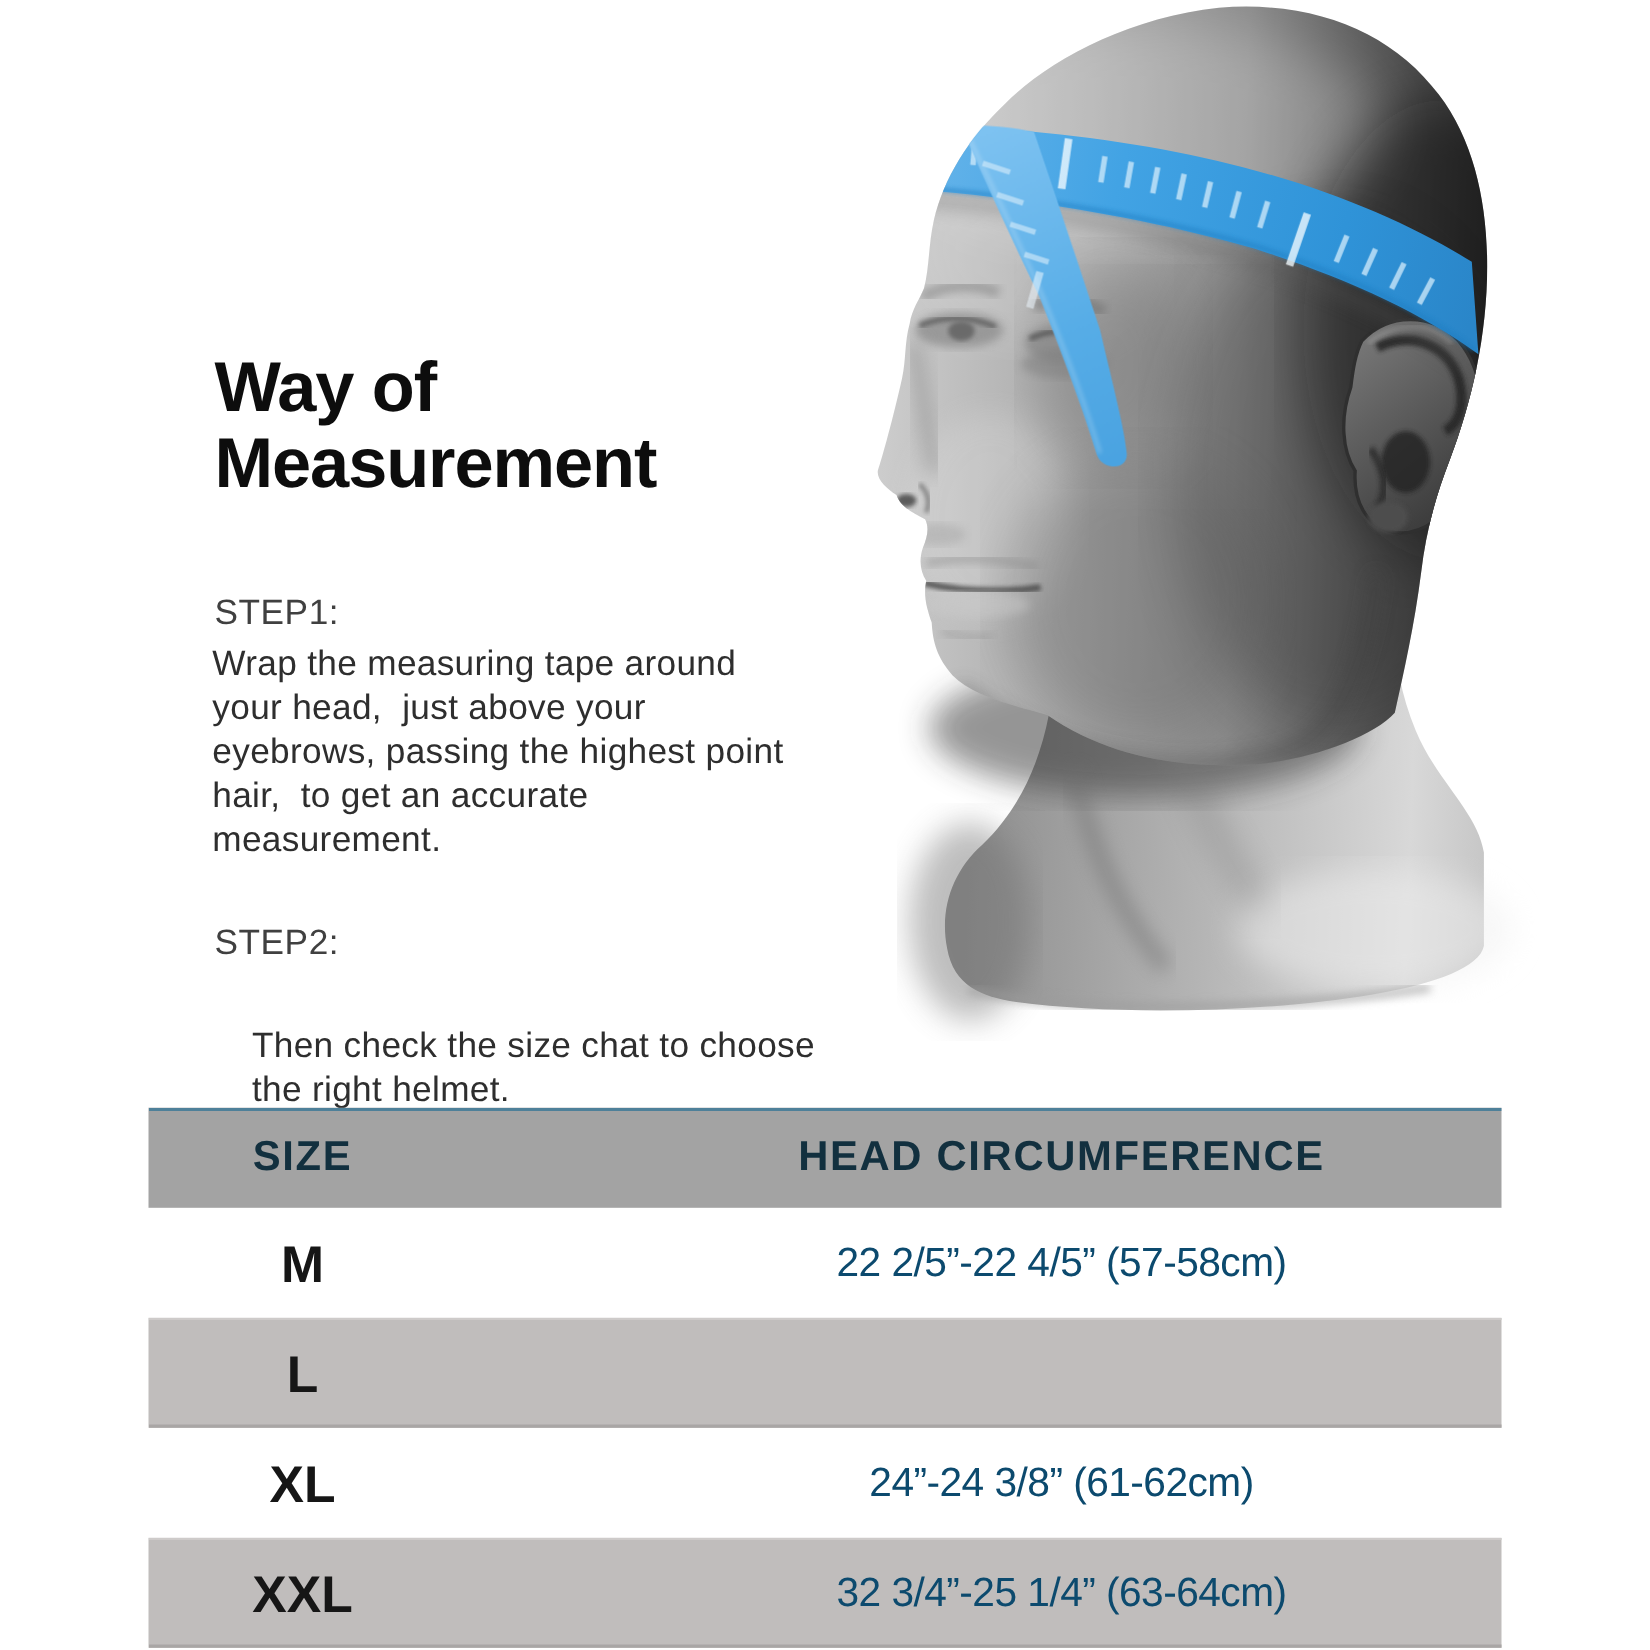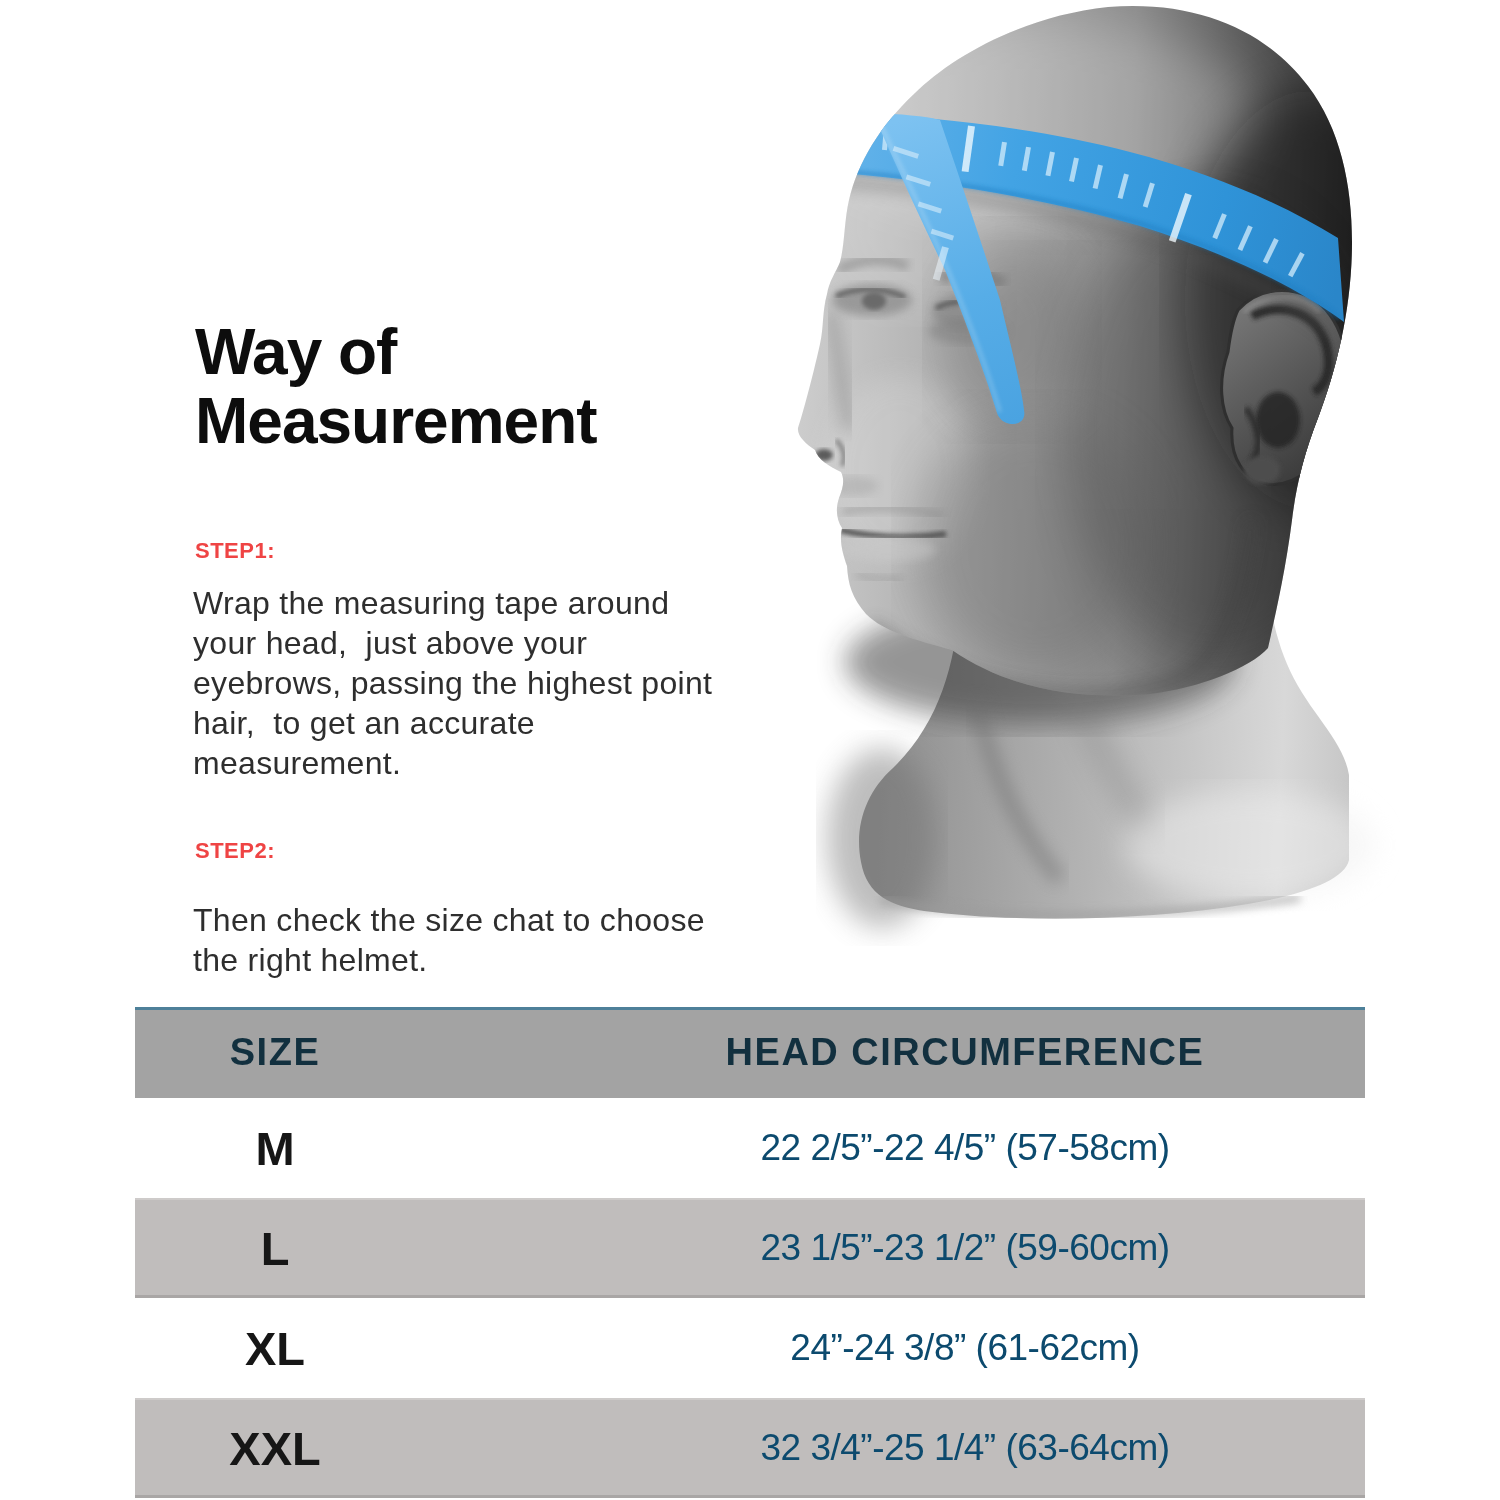--- a/index.html
+++ b/index.html
@@ -7,30 +7,30 @@
     position:relative;width:1500px;height:1500px;background:#ffffff;overflow:hidden;
     font-family:"Liberation Sans", sans-serif;color:#1c1c1c;border-radius:24px;
   }
   
   .title{
     position:absolute;left:195px;top:318px;
     font-size:64px;font-weight:800;letter-spacing:-1px;line-height:69px;color:#0d0d0d;
   }
   .step-label{
     position:absolute;left:195px;
-    font-size:22px;font-weight:bold;color:#ef4444;letter-spacing:0.5px;
+    font-size:32px;font-weight:normal;color:#404040;letter-spacing:0.5px;
   }
   .step-label.s1{top:538px;}
   .step-label.s2{top:838px;}
   .step-text{
     position:absolute;left:193px;
     font-size:32px;line-height:40px;color:#2e2e2e;letter-spacing:0.3px;font-weight:400;
   }
   .step-text.s1{top:583px;}
-  .step-text.s2{top:900px;}
+  .step-text.s2{top:930px;margin-left:36px;}
   .step-line{white-space:pre;}
   
   .size-table{position:absolute;left:135px;top:1007px;width:1230px;}
   .t-row{
     display:grid;grid-template-columns:280px 1fr;align-items:center;height:100px;
   }
   .t-head{
     height:91px;background:#a3a3a3;color:#12303F;
     box-shadow:inset 0 3px 0 rgba(9,100,145,0.55);
   }
@@ -216,21 +216,20 @@
     <div class="t-row t-head">
       <div class="c1">SIZE</div>
       <div class="c2">HEAD CIRCUMFERENCE</div>
     </div>
     <div class="t-row">
       <div class="c1 size-cell">M</div>
       <div class="c2 circ-cell">22 2/5”-22 4/5” (57-58cm)</div>
     </div>
     <div class="t-row row-gray">
       <div class="c1 size-cell">L</div>
-      <div class="c2 circ-cell">23 1/5”-23 1/2” (59-60cm)</div>
     </div>
     <div class="t-row">
       <div class="c1 size-cell">XL</div>
       <div class="c2 circ-cell">24”-24 3/8” (61-62cm)</div>
     </div>
     <div class="t-row row-gray">
       <div class="c1 size-cell">XXL</div>
       <div class="c2 circ-cell">32 3/4”-25 1/4” (63-64cm)</div>
     </div>
   </div>

